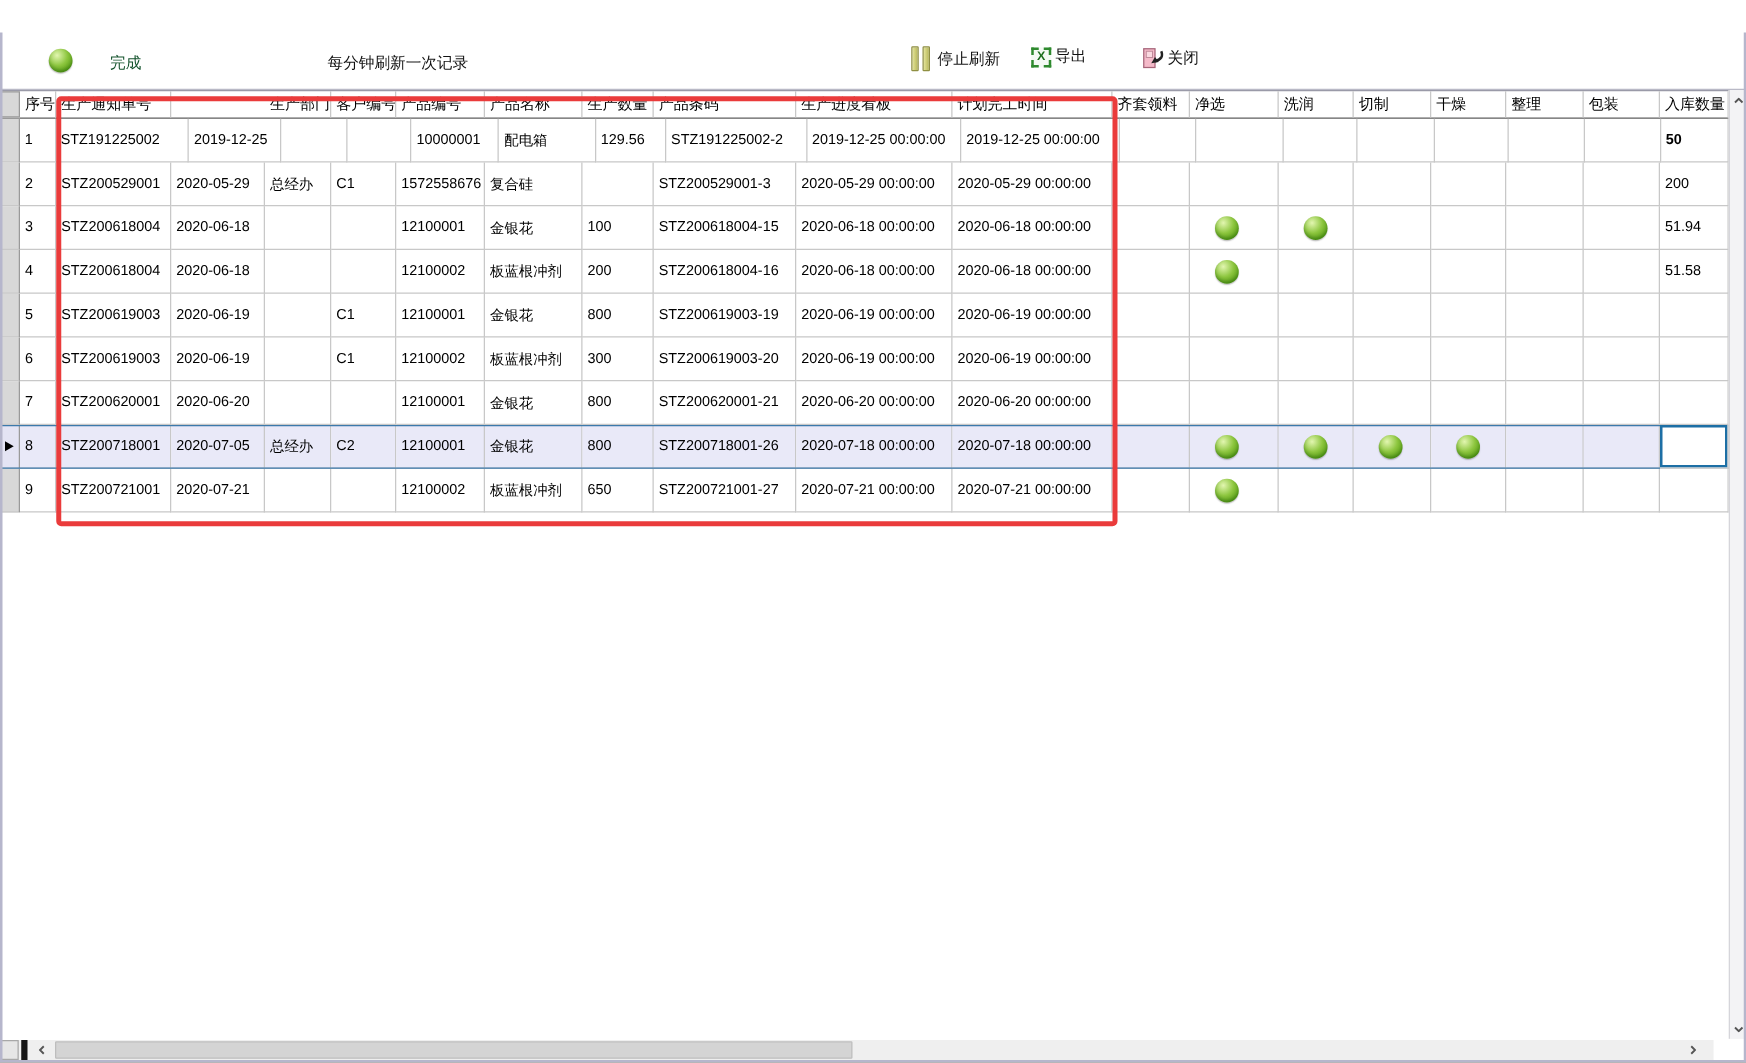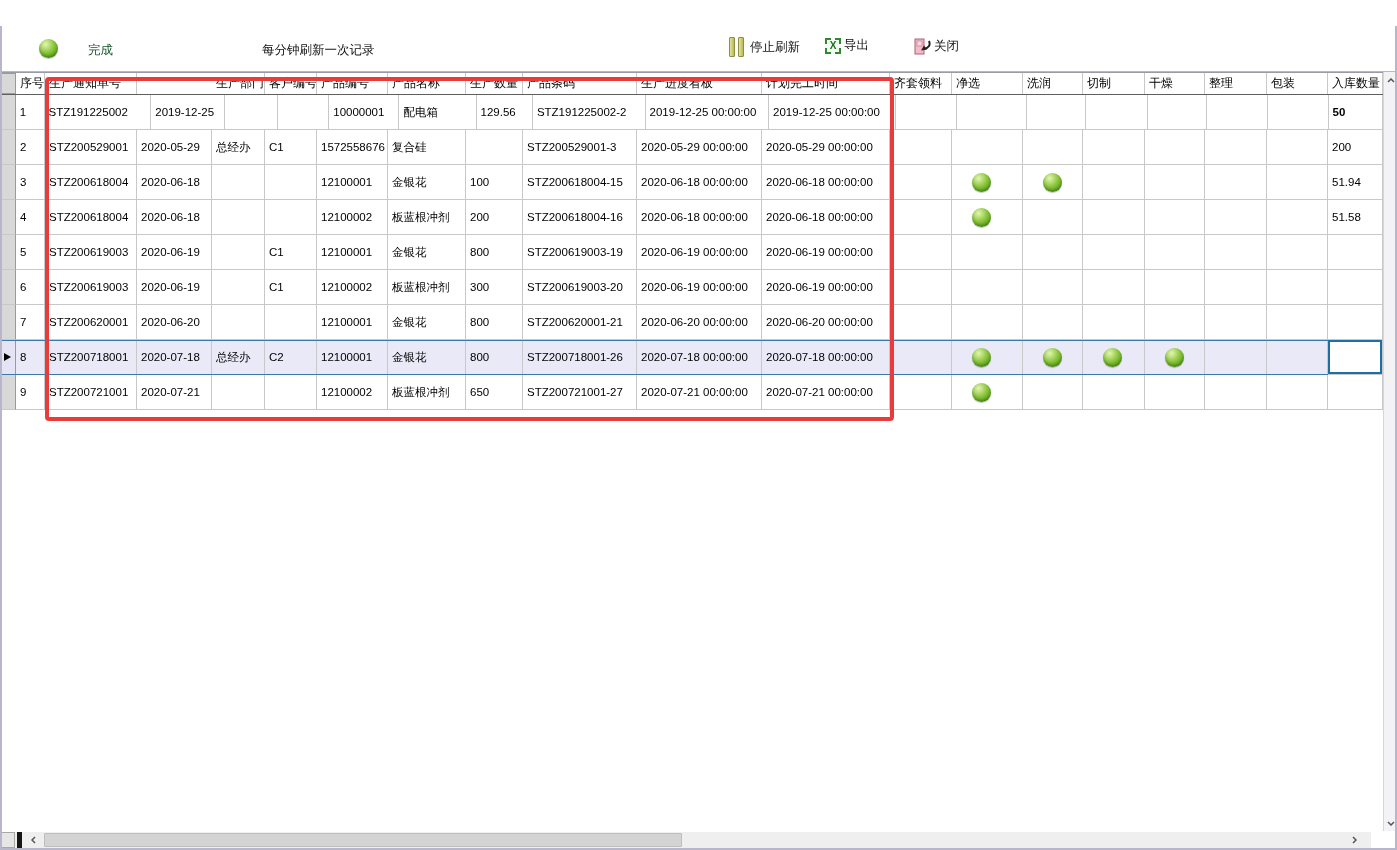--- a/index.html
+++ b/index.html
@@ -299,21 +299,21 @@
         <div class="c pc" style="width: 62px;"></div>
         <div class="c pc" style="width: 61px;"></div>
         <div class="c" style="width: 55px;"></div>
       </div>
       <div class="r sel">
         <div class="c selc" style="width: 16px;">
           <div class="marker"></div>
         </div>
         <div class="c" style="width: 29px;">8</div>
         <div class="c" style="width: 92px;">STZ200718001</div>
-        <div class="c" style="width: 75px;">2020-07-18</div>
+        <div class="c" style="width: 75px;">2020-07-05</div>
         <div class="c" style="width: 53px;">总经办</div>
         <div class="c" style="width: 52px;">C2</div>
         <div class="c" style="width: 71px;">12100001</div>
         <div class="c" style="width: 78px;">金银花</div>
         <div class="c" style="width: 57px;">800</div>
         <div class="c" style="width: 114px;">STZ200718001-26</div>
         <div class="c" style="width: 125px;">2020-07-18 00:00:00</div>
         <div class="c" style="width: 128px;">2020-07-18 00:00:00</div>
         <div class="c pc" style="width: 62px;"></div>
         <div class="c pc" style="width: 71px;">

